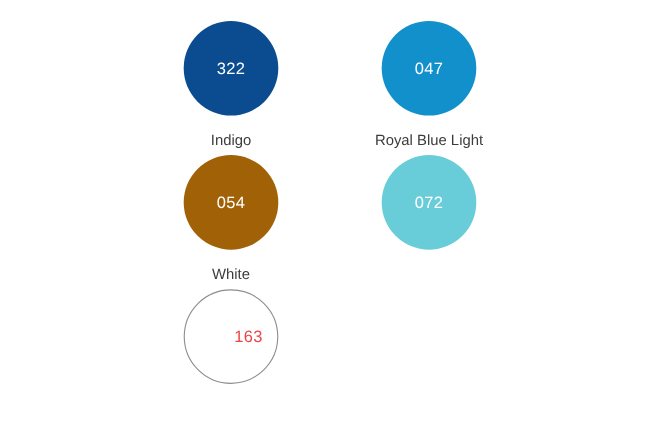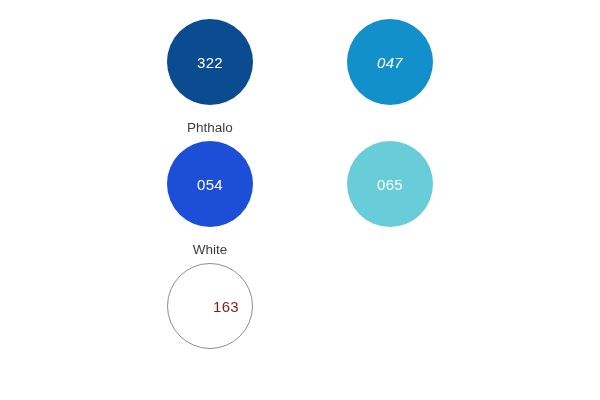--- a/index.html
+++ b/index.html
@@ -52,21 +52,21 @@
     color: #ffffff;
     user-select: none;
     text-align: center;
   }
 
   .swatch-circle.outlined {
     background: #ffffff;
     border: 1px solid #8d8d8d;
   }
   .swatch-circle.outlined .swatch-code {
-    color: #7f1d1d;
+    color: #ef4444;
     margin-left: 32px;
   }
 
   .swatch-label {
     margin-top: 16px;
     font-size: 13.5px;
     line-height: 1;
     color: #3c3c3c;
     text-align: center;
     white-space: nowrap;
@@ -74,39 +74,40 @@
 </style>
 </head>
 <body style="background-color: rgb(255, 255, 255);">
 
 <div id="swatch-grid">
 
   <div class="swatch">
     <div class="swatch-circle" style="background-color: rgb(11, 75, 143);">
       <span class="swatch-code">322</span>
     </div>
-    <div class="swatch-label">Phthalo</div>
+    <div class="swatch-label">Indigo</div>
   </div>
 
   <div class="swatch">
-    <div class="swatch-circle" style="background-color: rgb(17, 144, 204); font-style: italic;">
+    <div class="swatch-circle" style="background-color: rgb(17, 144, 204);">
       <span class="swatch-code">047</span>
     </div>
+    <div class="swatch-label">Royal Blue Light</div>
   </div>
 
   <div class="swatch">
-    <div class="swatch-circle" style="background-color: #1d4ed8;">
+    <div class="swatch-circle" style="background-color: #a16207;">
       <span class="swatch-code">054</span>
     </div>
     <div class="swatch-label">White</div>
   </div>
 
   <div class="swatch">
     <div class="swatch-circle" style="background-color: rgb(104, 205, 216);">
-      <span class="swatch-code">065</span>
+      <span class="swatch-code">072</span>
     </div>
   </div>
 
 
   <div class="swatch">
     <div class="swatch-circle outlined">
       <span class="swatch-code">163</span>
     </div>
   </div>
 

